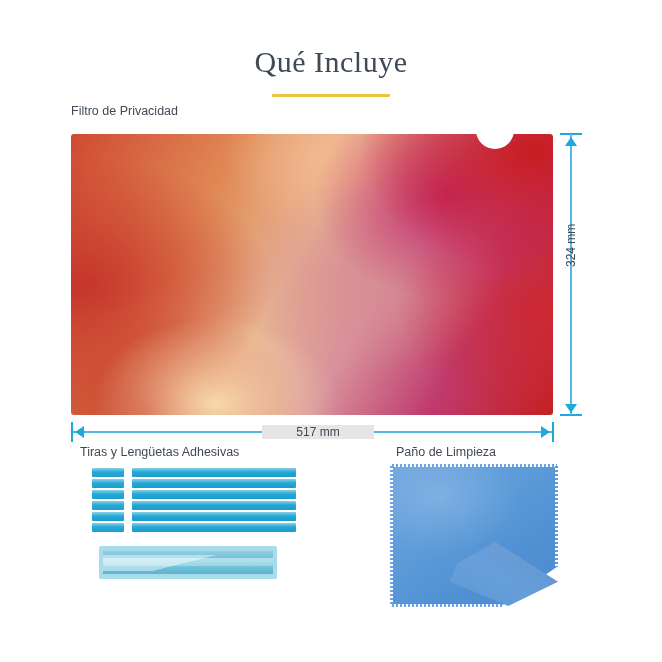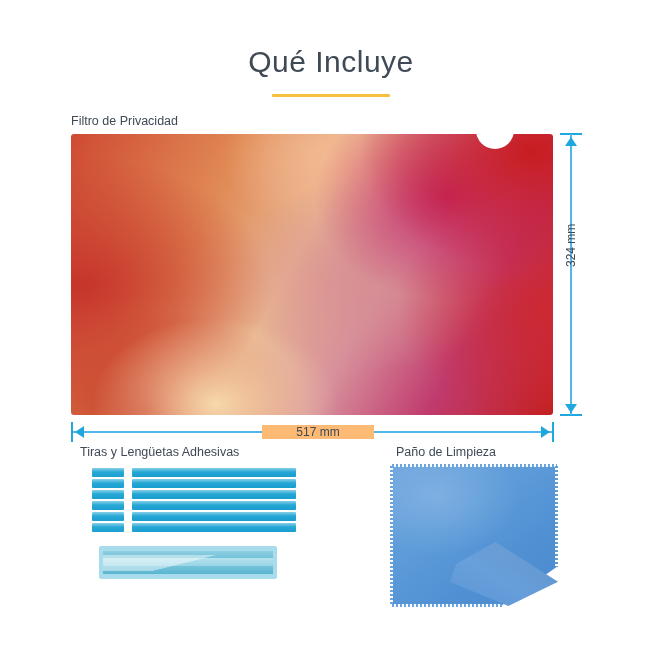--- a/index.html
+++ b/index.html
@@ -23,38 +23,39 @@
     top: 44px;
     width: 662px;
     text-align: center;
   }
   .title {
     font-size: 30px;
     font-weight: 400;
     letter-spacing: 0.5px;
     color: #3f4a56;
     line-height: 36px;
+    font-family: Liberation Serif, serif;
   }
   .title-rule {
     width: 118px;
     height: 3px;
     background: #f5c03e;
     margin: 14px auto 0 auto;
     border-radius: 1px;
   }
 
   
   .sec-label {
     position: absolute;
     font-size: 12.5px;
     font-weight: 400;
     color: #3f4a56;
     white-space: nowrap;
   }
-  #label-filter  { left: 71px;  top: 114px; }
+  #label-filter  { left: 71px;  top: 104px; }
   #label-strips  { left: 80px;  top: 445px; }
   #label-cloth   { left: 396px; top: 445px; }
 
   
   .filter {
     position: absolute;
     left: 71px;
     top: 134px;
     width: 482px;
     height: 281px;
@@ -166,21 +167,21 @@
     border-left: 9px solid #1fa8e0;
   }
   .dim-label-h {
     position: absolute;
     top: 425px;
     left: 262px;
     width: 100px;
     text-align: center;
     font-size: 12px;
     color: #3f4a56;
-    background: #fdba74;
+    background: #e5e5e5;
     padding: 0 6px;
   }
 
   
   .strips {
     position: absolute;
     left: 92px;
     top: 468px;
     width: 204px;
     height: 64px;

